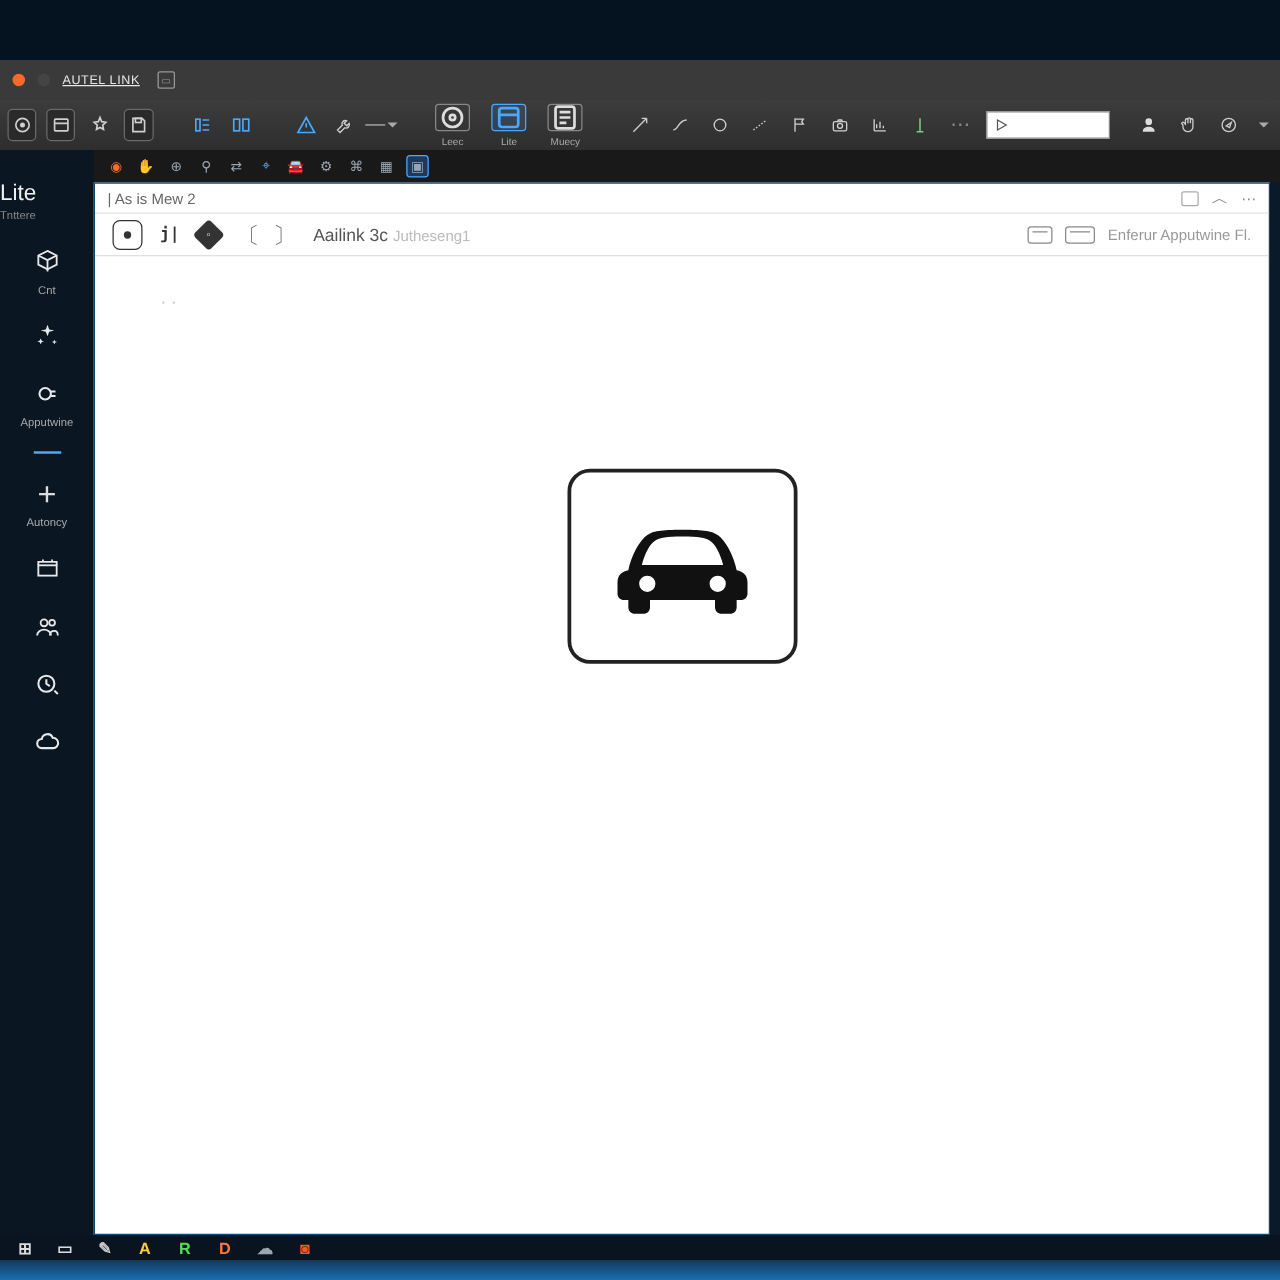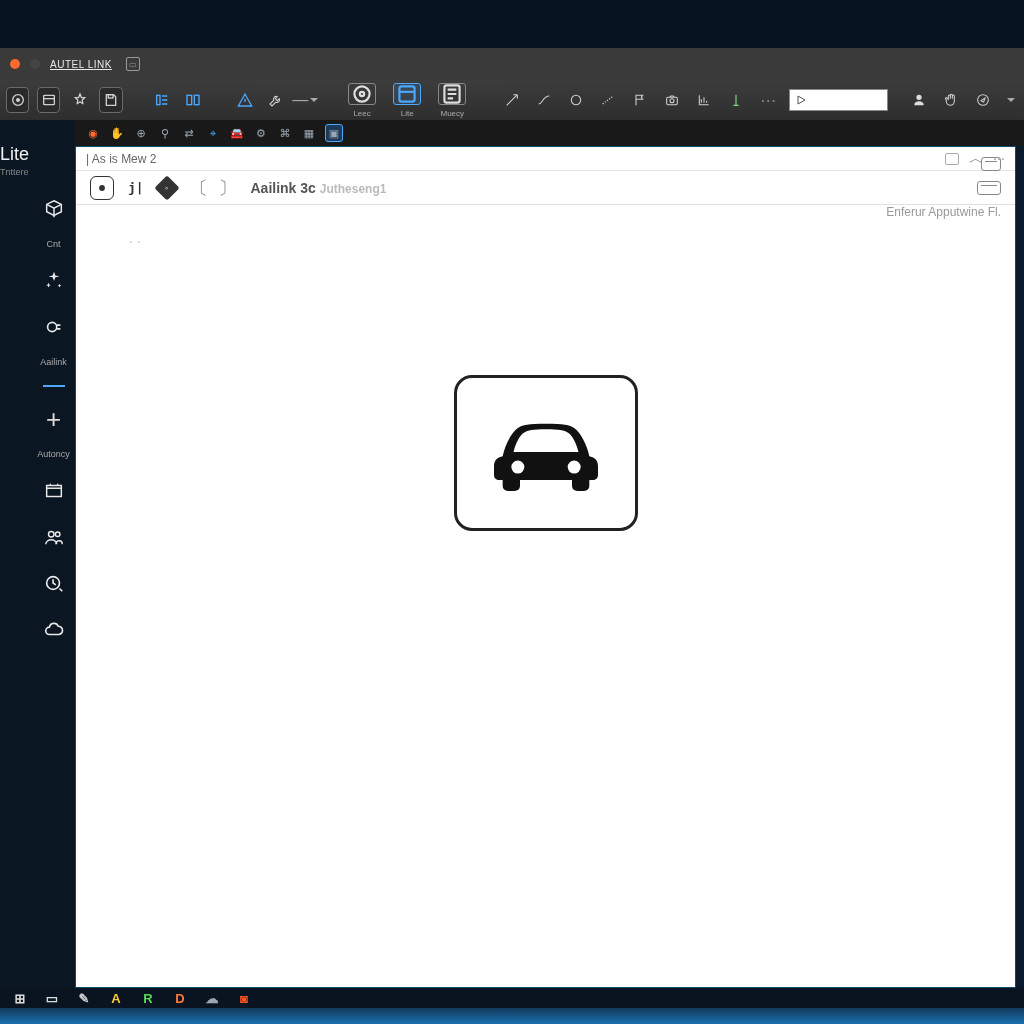--- a/index.html
+++ b/index.html
@@ -36,44 +36,44 @@
   .subtoolbar .mini { width:16px; height:16px; display:flex; align-items:center; justify-content:center; color:#9aa6b2; }
   .subtoolbar .mini.red { color:#ff6a2b; }
   .subtoolbar .mini.blue { color:#4aa8ff; }
   .subtoolbar .mini.boxed { border:1px solid #4aa8ff; border-radius:3px; background:#1e3a5a; width:18px; height:18px; }
 
   
   .sidebar-outer { position:absolute; left:0; top:120px; width:75px; bottom:36px;
     background:#0a1622; color:#e8e8e8; display:flex; flex-direction:column; align-items:flex-start; padding-top:24px; gap:18px; }
   .side-title { font-size:18px; font-weight:300; color:#f0f0f0; }
   .side-sub { font-size:9px; color:#888; margin-top:-16px; }
-  .side-item { display:flex; flex-direction:column; align-items:center; gap:16px; color:#ddd; cursor:pointer; width:100%;margin-left:16px; }
+  .side-item { display:flex; flex-direction:column; align-items:center; gap:4px; color:#ddd; cursor:pointer; width:100%; }
   .side-item .ic { width:28px; height:28px; display:flex; align-items:center; justify-content:center; }
   .side-item .ic svg { width:22px; height:22px; }
   .side-item .lbl { font-size:9px; color:#aaa; }
   .side-blue-line { width:22px; height:2px; background:#4aa8ff; }
   .side-plus { font-size:26px; font-weight:200; }
 
   
   .doc-frame { position:absolute; left:75px; top:146px; right:8px; bottom:36px;
     background:#ffffff; border:1px solid #0c4a6e; }
   .doc-tabbar { height:24px; border-bottom:1px solid #e4e4e4; display:flex; align-items:center; padding:0 10px; font-size:12px; color:#666; justify-content:space-between; }
   .doc-tabbar .left-g { display:flex; align-items:center; gap:6px; }
   .doc-tabbar .right-g { display:flex; align-items:center; gap:10px; color:#888; }
   .mini-frame { width:14px; height:12px; border:1px solid #aaa; border-radius:2px; }
 
   .doc-subbar { height:34px; border-bottom:1px solid #e0e0e0; display:flex; align-items:center; padding:0 14px; gap:14px; font-size:13px; color:#555; justify-content:space-between; }
   .doc-subbar .lgrp { display:flex; align-items:center; gap:14px; }
-  .doc-subbar .rgrp { display:flex; align-items:flex-end; gap:10px; color:#999; font-size:12px;flex-direction:column; }
+  .doc-subbar .rgrp { display:flex; align-items:center; gap:10px; color:#999; font-size:12px; }
   .round-ic { width:24px; height:24px; border:1.5px solid #333; border-radius:6px; display:flex; align-items:center; justify-content:center; }
   .round-ic svg { width:14px; height:14px; }
   .diamond { width:18px; height:18px; background:#333; transform:rotate(45deg); border-radius:3px; display:flex; align-items:center; justify-content:center; }
   .diamond span { transform:rotate(-45deg); color:#fff; font-size:9px; }
   .bracket { font-family:monospace; font-size:18px; color:#666; }
-  .subbar-title { color:#555; font-size:14px;font-weight:bold; }
+  .subbar-title { color:#555; font-size:14px; }
   .subbar-title .dim { color:#bbb; font-size:12px; }
   .thin-rect { width:20px; height:14px; border:1px solid #888; border-radius:3px; position:relative; }
   .thin-rect::after { content:""; position:absolute; left:3px; top:3px; right:3px; bottom:6px; border-top:1px solid #888; }
 
   .canvas { position:absolute; left:0; top:58px; right:0; bottom:0; display:flex; align-items:flex-start; justify-content:center; }
   .tiny-dots { position:absolute; left:52px; top:28px; color:#ccc; font-size:16px; letter-spacing:3px; }
 
   .car-tile { margin-top:170px; width:184px; height:156px; border:3px solid #222; border-radius:18px; display:flex; align-items:center; justify-content:center; }
   .car-tile svg { width:130px; height:100px; }
 
@@ -294,21 +294,21 @@
     </div>
   </div>
 
   <div class="side-item">
     <div class="ic">
       <svg viewBox="0 0 24 24" fill="none" stroke="#e8e8e8" stroke-width="1.8">
           <circle cx="10" cy="12" r="5"></circle>
           <path d="M15 10h4M15 14h4"></path>
         </svg>
     </div>
-    <div class="lbl">Aailink</div>
+    <div class="lbl">Apputwine</div>
   </div>
 
   <div class="side-item">
     <div class="side-blue-line"></div>
   </div>
 
   <div class="side-item">
     <div class="ic side-plus">+</div>
     <div class="lbl">Autoncy</div>
   </div>

